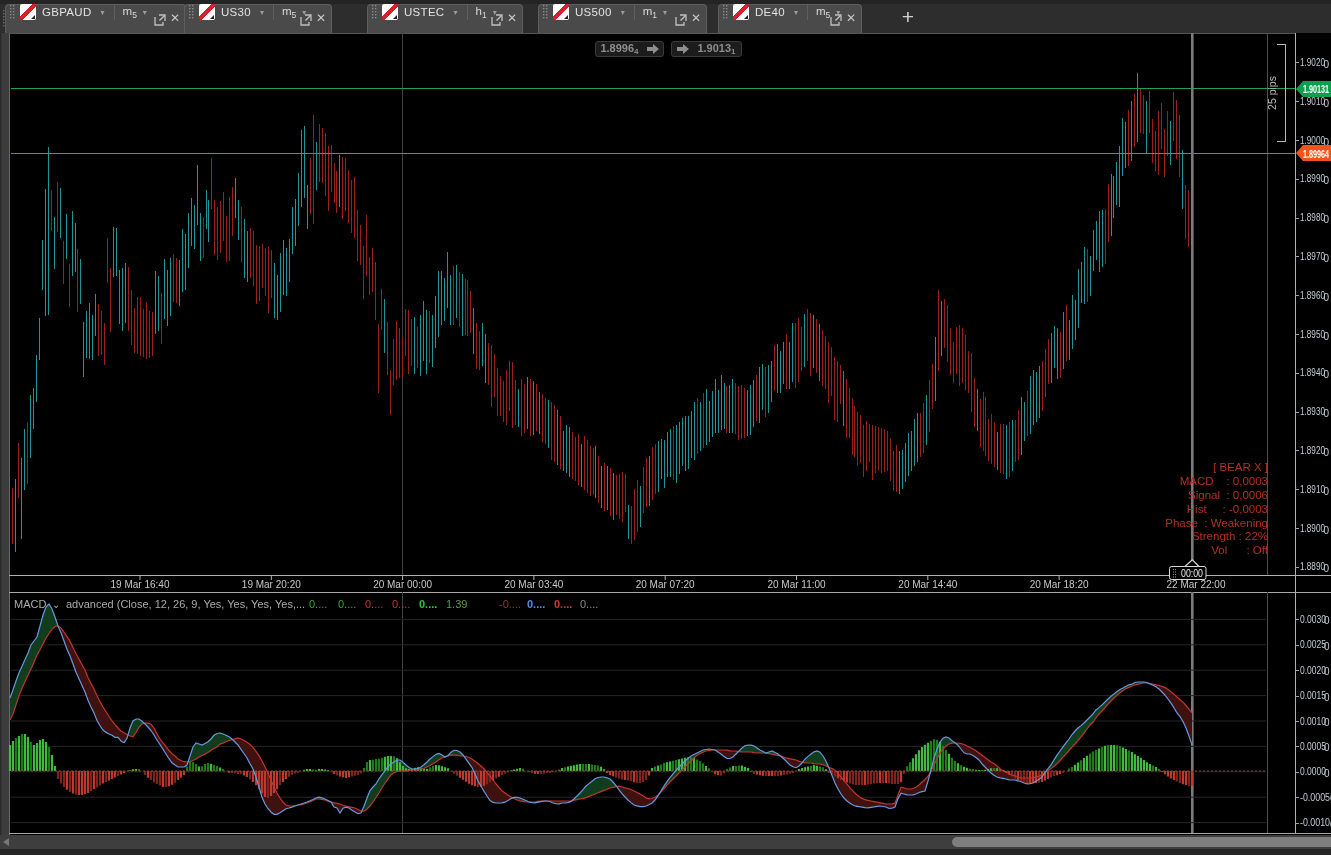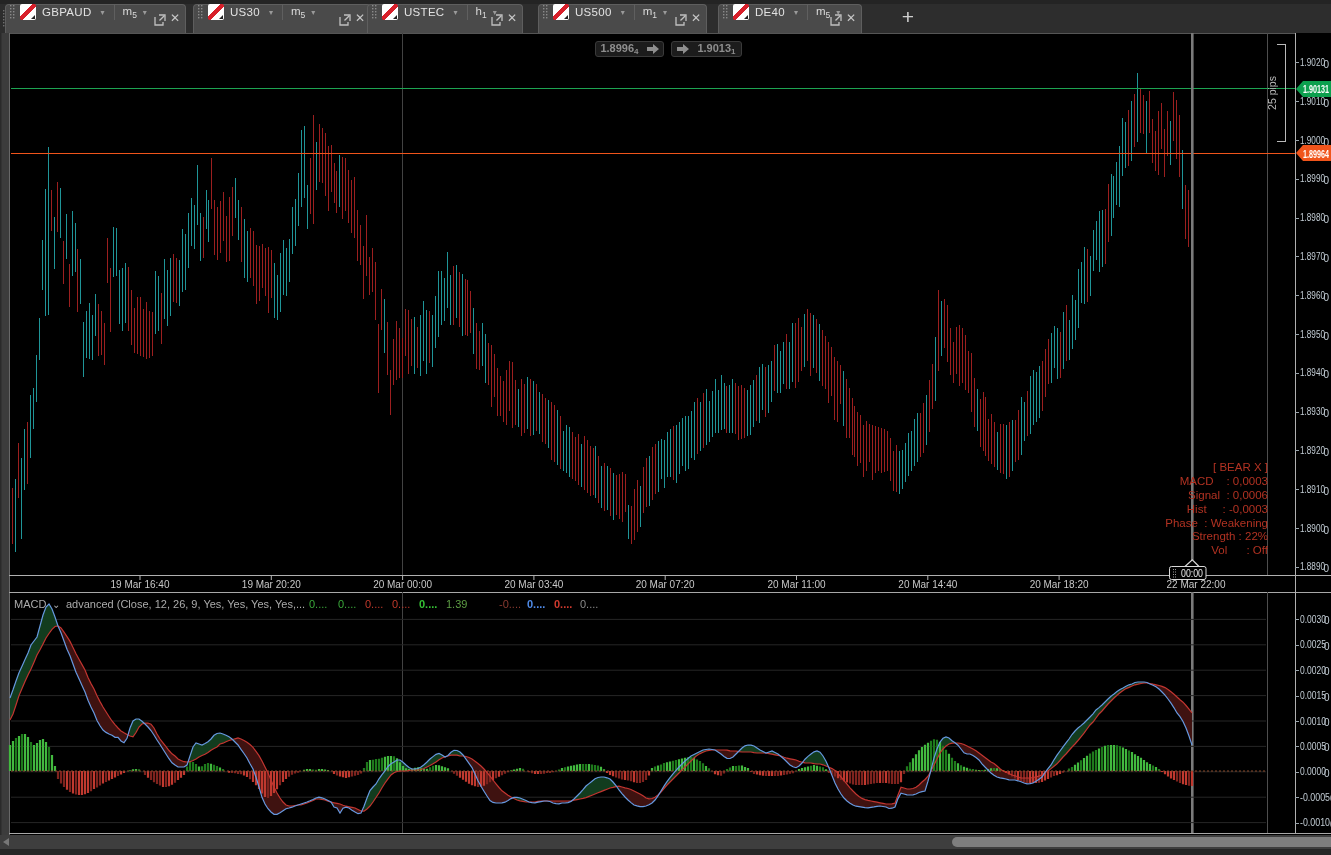--- a/index.html
+++ b/index.html
@@ -271,21 +271,21 @@
 <div class="sep"></div>
 <span class="tf">m<span class="tfsub">5</span></span>
 <span class="caret" style="margin-left:6px;margin-right:30px">▾</span>
 <div class="pop"><svg width="12" height="12" viewBox="0 0 12 12" style="flex:none">
           <path d="M1 3v8h8V8" fill="none" stroke="#c0c0c0" stroke-width="1.3"></path>
           <path d="M5 1h6v6" fill="none" stroke="#c0c0c0" stroke-width="1.3"></path>
           <path d="M10.3 1.7L5.5 6.5" stroke="#c0c0c0" stroke-width="1.3"></path>
         </svg></div>
 <span class="tx-close">✕</span>
 </div>
-    <div class="tab" style="left:193px;width:178px">
+    <div class="tab" style="left:184px;width:148px">
 <svg width="6" height="17" style="margin-right:4px;flex:none">
         <g fill="#8a8a8a">
           <rect x="0" y="1" width="1.4" height="1.4"></rect>
           <rect x="3" y="1" width="1.4" height="1.4"></rect>
           <rect x="0" y="4" width="1.4" height="1.4"></rect>
           <rect x="3" y="4" width="1.4" height="1.4"></rect>
           <rect x="0" y="7" width="1.4" height="1.4"></rect>
           <rect x="3" y="7" width="1.4" height="1.4"></rect>
           <rect x="0" y="10" width="1.4" height="1.4"></rect>
           <rect x="3" y="10" width="1.4" height="1.4"></rect>

